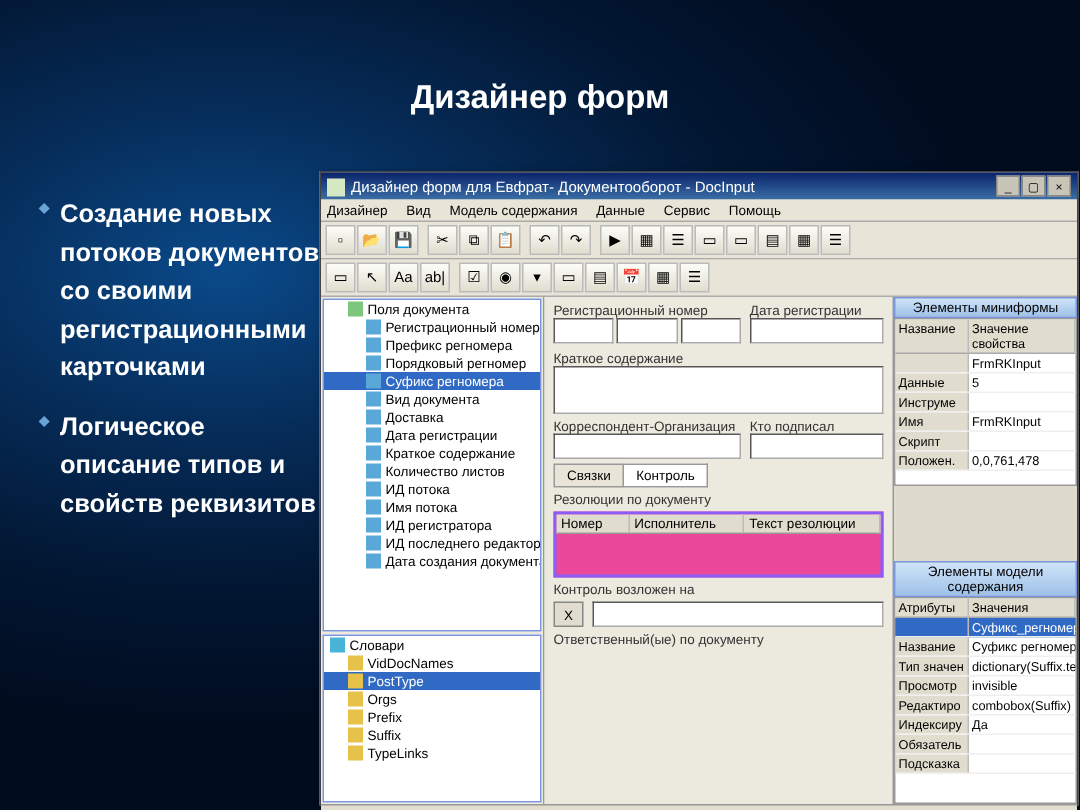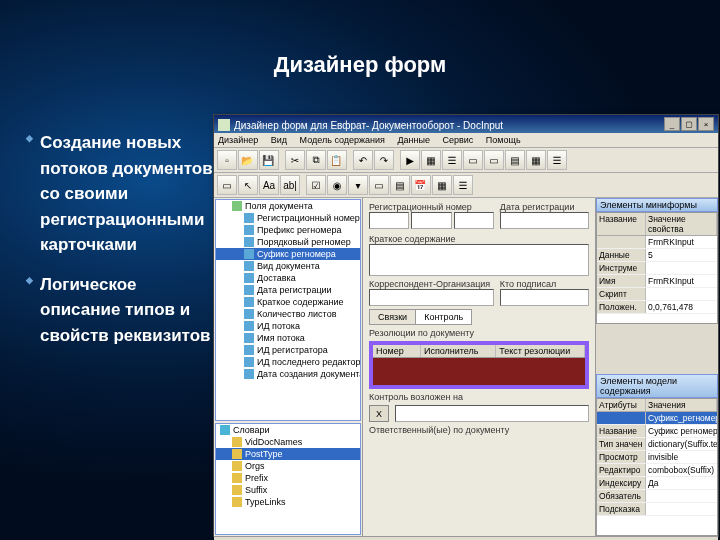--- a/index.html
+++ b/index.html
@@ -32,26 +32,26 @@
   .ind0{padding-left:4px}.ind1{padding-left:16px}.ind2{padding-left:28px}
   .center{flex:1;background:#eceade;padding:4px 6px;display:flex;flex-direction:column;gap:3px;border-right:1px solid #999}
   .row{display:flex;gap:6px}
   .lbl{font-size:9px;color:#333}
   .inputlike{background:#fff;border:1px inset #aaa;height:15px}
   .group{margin-top:2px}
   .tabset{display:flex;margin-top:0}
   .tabbtn{padding:2px 8px;border:1px solid #999;background:#e8e5d8;font-size:9px;cursor:pointer}
   .tabbtn+.tabbtn{border-left:none}
   .tabbtn.on{background:#fff}
-  .grid{border:4px solid #8b5cf6;background:#7f1d1d;height:40px}
+  .grid{border:2px solid #8b5cf6;background:#ec4899;height:40px}
   .grid .hd{display:flex;background:#e0ddcf;border-bottom:1px solid #999}
   .grid .hd div{flex:1;padding:1px 3px;border-right:1px solid #bbb;font-size:9px}
   .xbtn{width:18px;height:15px;border:1px solid #888;background:#e0ddcf;display:flex;align-items:center;justify-content:center;cursor:pointer}
   .right{width:122px;background:#dedacd;display:flex;flex-direction:column}
-  .paneTitle{background:linear-gradient(#cfe3f8,#9ec1e8);border:1px solid #7a96df;padding:1px 3px;font-size:9px;}
+  .paneTitle{background:linear-gradient(#cfe3f8,#9ec1e8);border:1px solid #7a96df;padding:1px 3px;font-size:9px;text-align:center}
   .props{flex:1;border:1px solid #999;background:#fff;font-size:8.5px}
   .props .ph{display:flex;background:#e0ddcf;border-bottom:1px solid #aaa}
   .props .ph div{padding:1px 2px;border-right:1px solid #bbb}
   .props .ph div:first-child{width:44px}
   .props .ph div:last-child{flex:1}
   .props .pr{display:flex;border-bottom:1px solid #efefef}
   .props .pr div:first-child{width:44px;background:#e0ddcf;border-right:1px solid #bbb;padding:1px 2px;white-space:nowrap;overflow:hidden}
   .props .pr div:last-child{flex:1;padding:1px 2px;white-space:nowrap;overflow:hidden}
   .props .pr.sel div{background:#316ac5;color:#fff}
   .status{height:18px;border-top:1px solid #999;background:#e0ddcf;display:flex;align-items:center;justify-content:flex-end;padding:0 6px;font-size:9px}

